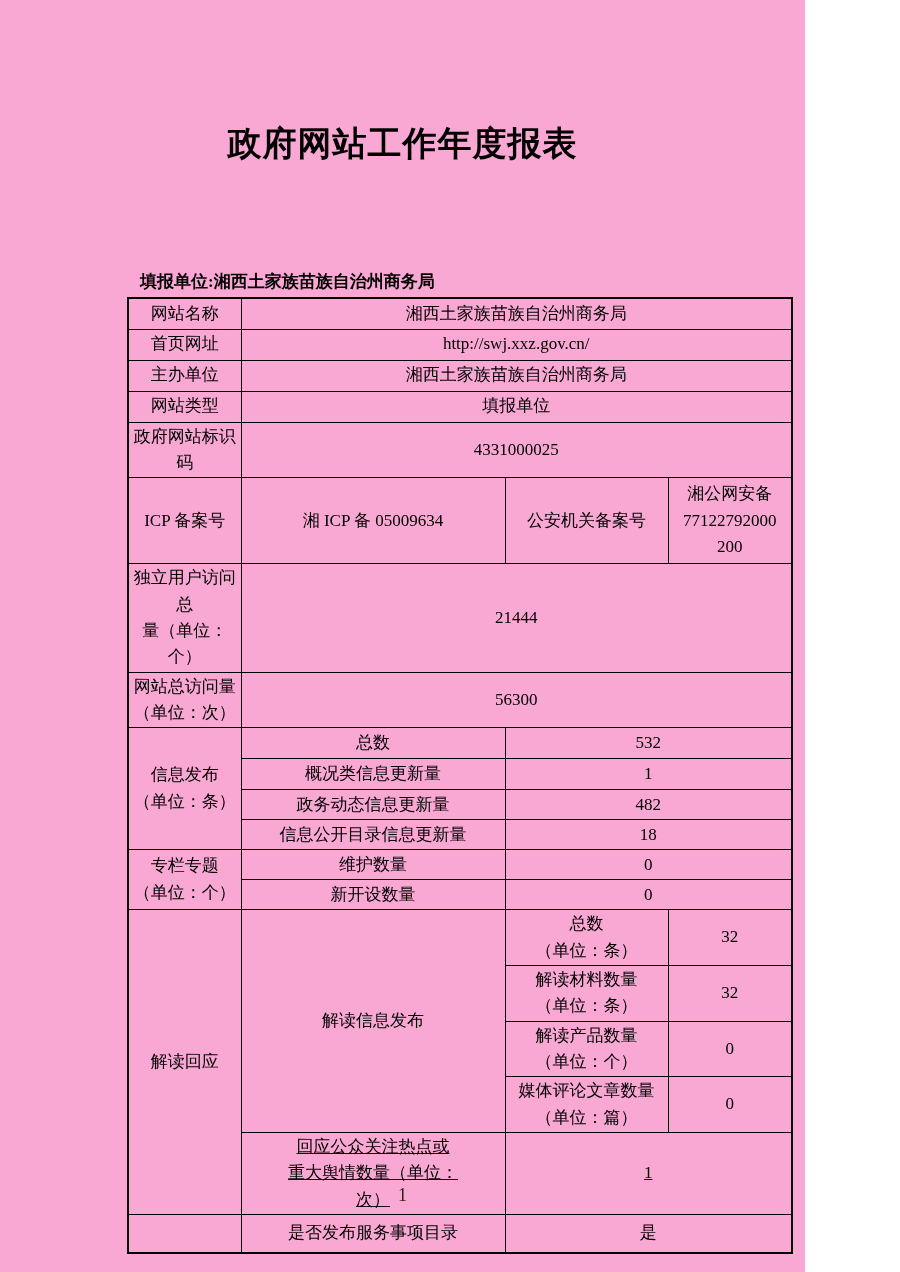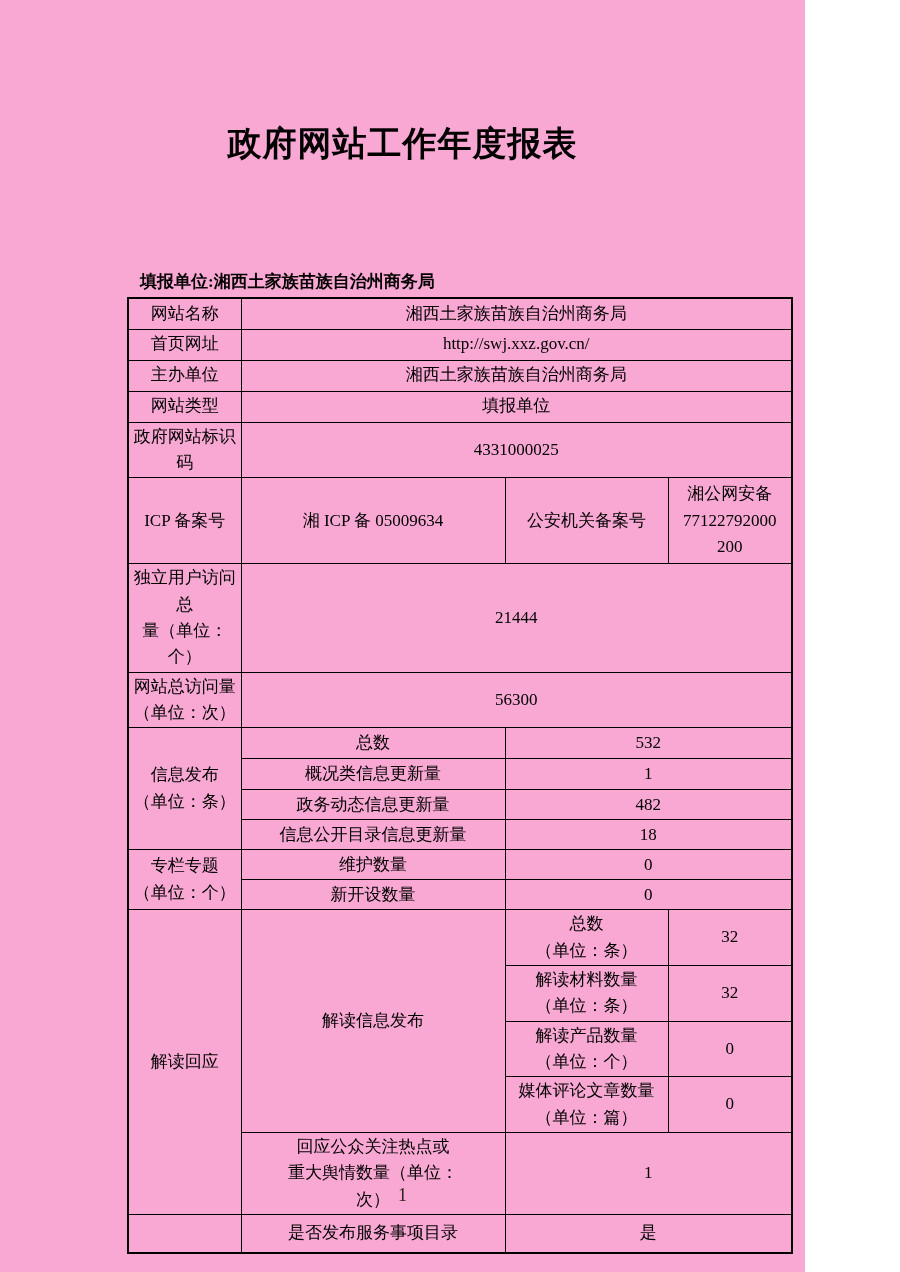--- a/index.html
+++ b/index.html
@@ -68,21 +68,21 @@
     border: 2px solid #000000;
   }
   td.lab { font-size: 16px; }
   td.prewrap { white-space: pre-line; }
   tr.h31 { height: 31px; }
   tr.h30 { height: 30px; }
   tr.h86 { height: 86px; }
   tr.h55 { height: 55px; }
   tr.h53 { height: 53px; }
   tr.h52 { height: 52px; }
-  tr.h76 { height: 76px; }
+  tr.h76 { height: 76px; text-decoration: underline; }
   tr.h38 { height: 38px; }
   .page-number {
     position: absolute;
     top: 1185px;
     left: 0;
     width: 100%;
     text-align: center;
     font-size: 18px;
     color: #2b2218;
   }

